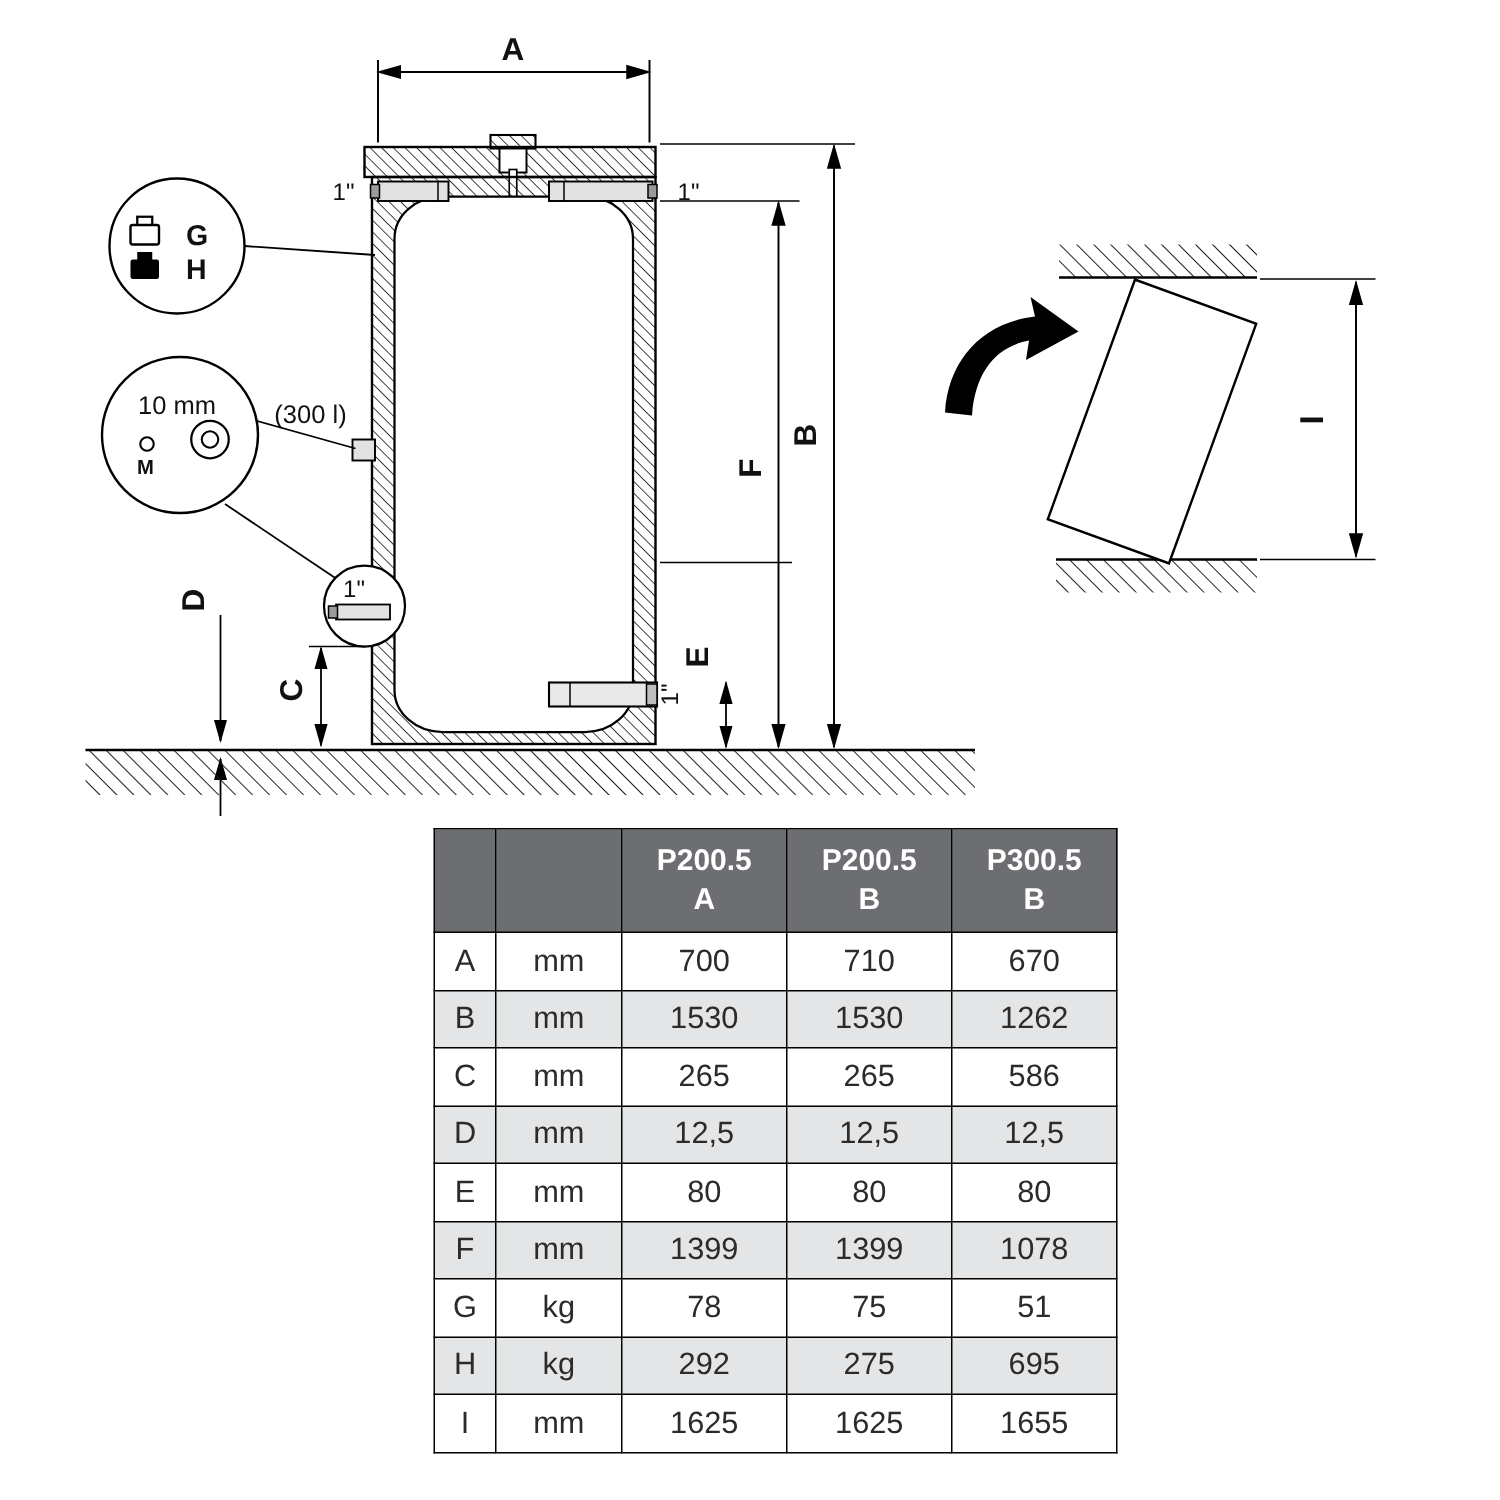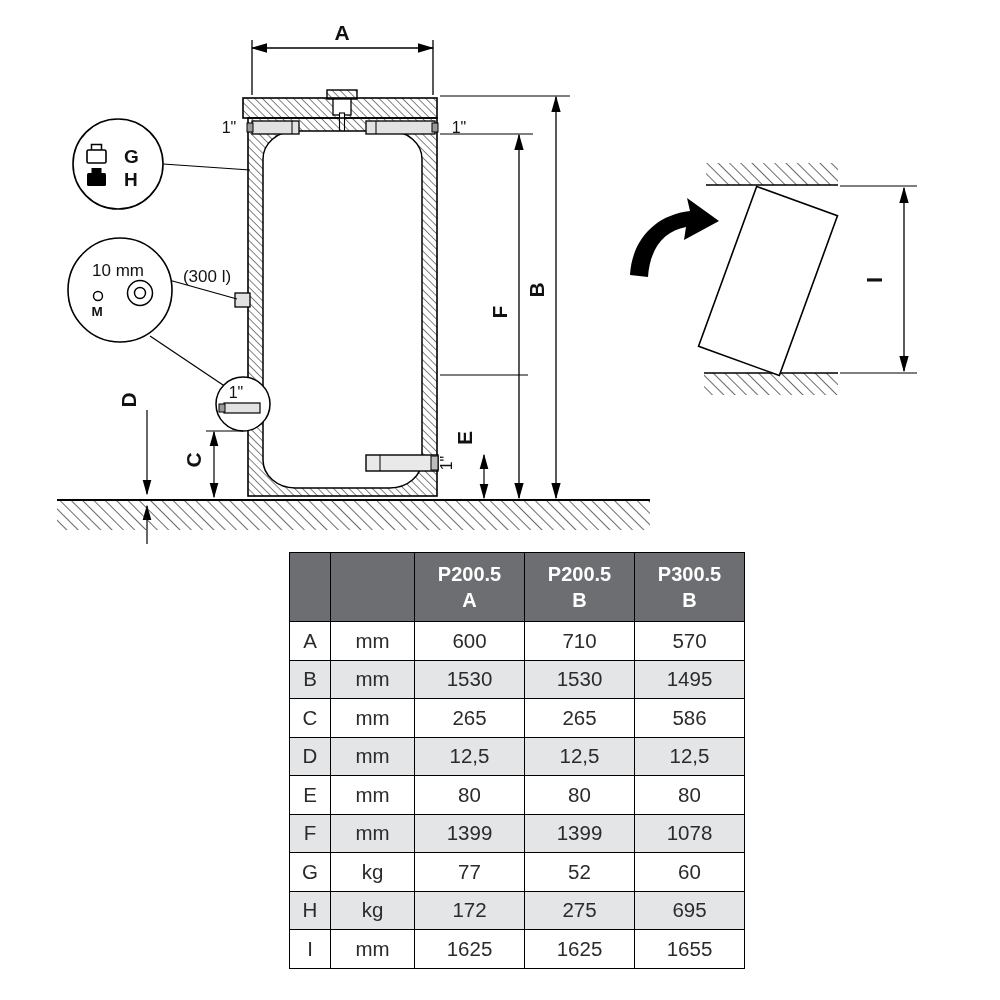--- a/index.html
+++ b/index.html
@@ -196,30 +196,30 @@
           <th>
             <div>P300.5</div>
             <div class="l2">B</div>
           </th>
         </tr>
       </thead>
       <tbody>
         <tr>
           <td>A</td>
           <td>mm</td>
-          <td>600</td>
+          <td>700</td>
           <td>710</td>
-          <td>570</td>
+          <td>670</td>
         </tr>
         <tr>
           <td>B</td>
           <td>mm</td>
           <td>1530</td>
           <td>1530</td>
-          <td>1495</td>
+          <td>1262</td>
         </tr>
         <tr>
           <td>C</td>
           <td>mm</td>
           <td>265</td>
           <td>265</td>
           <td>586</td>
         </tr>
         <tr>
           <td>D</td>
@@ -238,28 +238,28 @@
         <tr>
           <td>F</td>
           <td>mm</td>
           <td>1399</td>
           <td>1399</td>
           <td>1078</td>
         </tr>
         <tr>
           <td>G</td>
           <td>kg</td>
-          <td>77</td>
-          <td>52</td>
-          <td>60</td>
+          <td>78</td>
+          <td>75</td>
+          <td>51</td>
         </tr>
         <tr>
           <td>H</td>
           <td>kg</td>
-          <td>172</td>
+          <td>292</td>
           <td>275</td>
           <td>695</td>
         </tr>
         <tr>
           <td>I</td>
           <td>mm</td>
           <td>1625</td>
           <td>1625</td>
           <td>1655</td>
         </tr>

